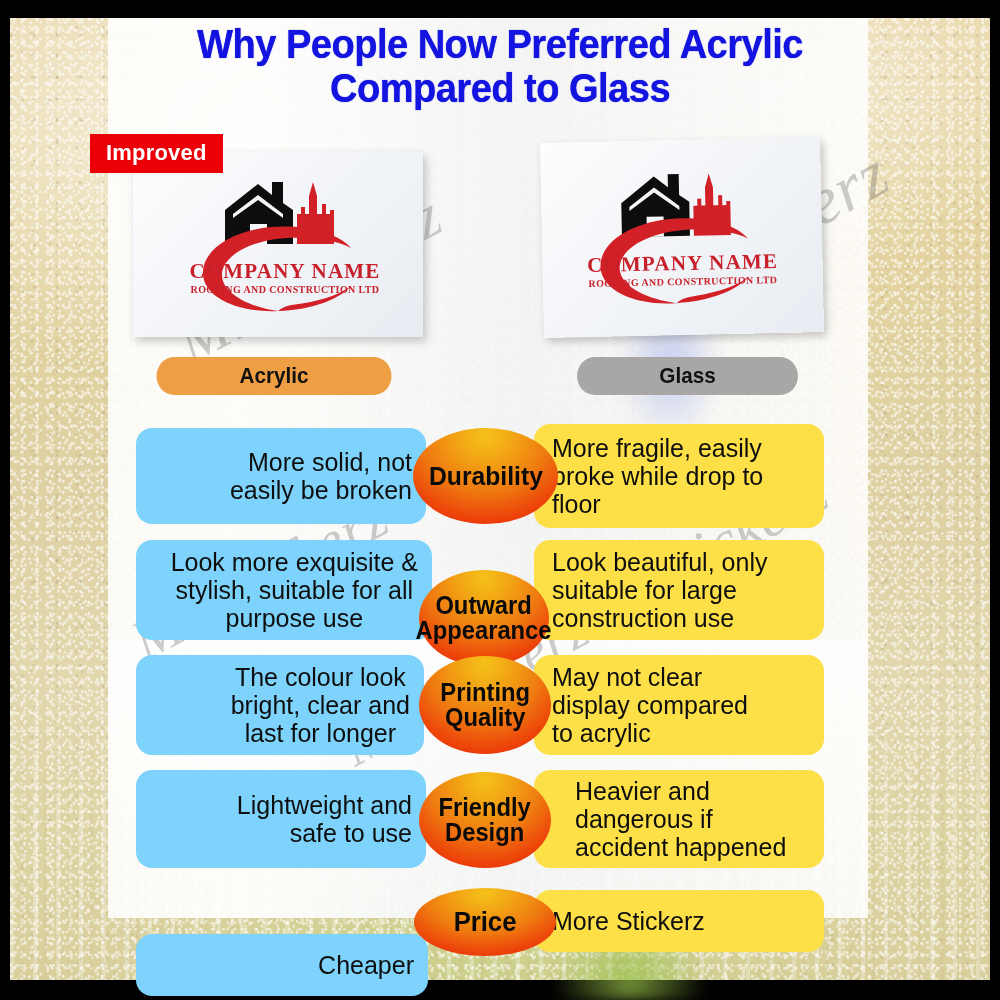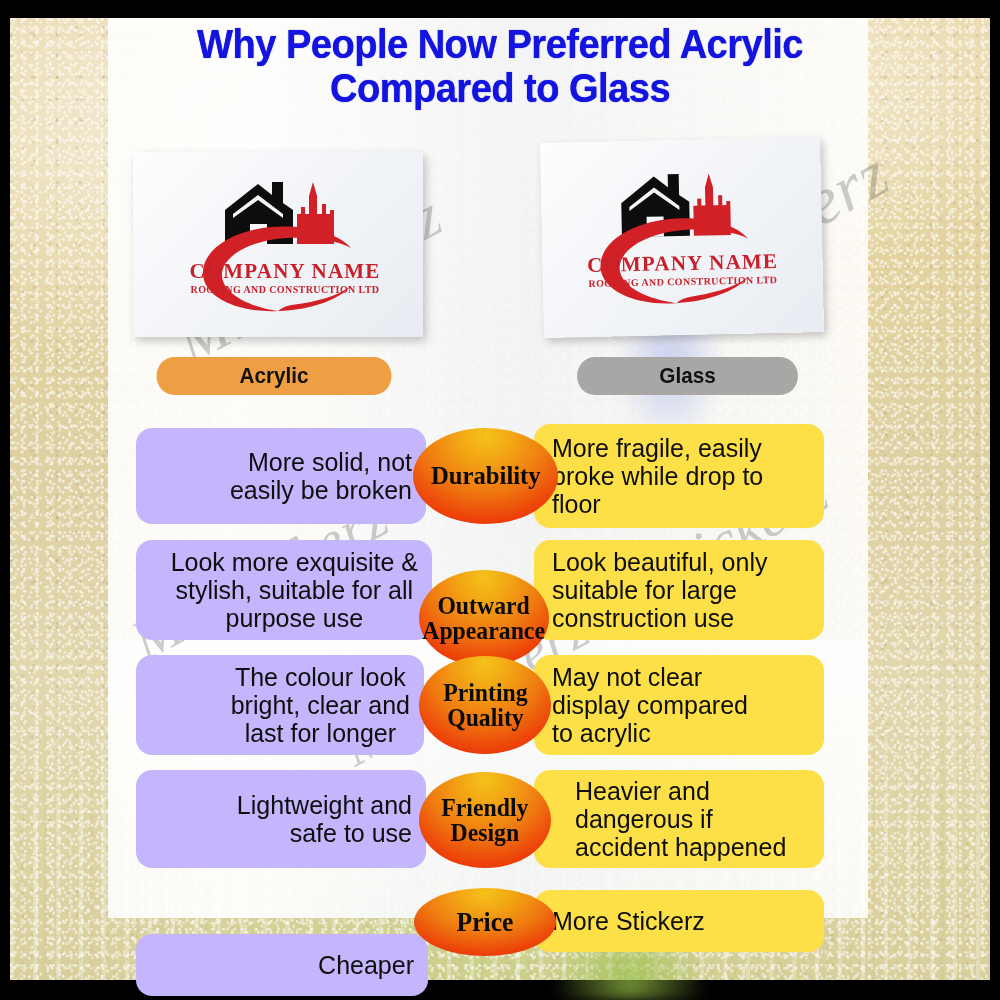--- a/index.html
+++ b/index.html
@@ -141,37 +141,36 @@
   .hpill.glass{left:570px;top:357px;width:235px;background:#a9a6a6;}
 
   
   .row{position:absolute;left:0;width:1000px;}
   .bar{
     position:absolute;border-radius:16px;
     display:flex;align-items:center;
     font-size:25px;color:#0e0e0e;line-height:1.12;
   }
   .bar.left{
-    left:136px;background:#c4b5fd;
+    left:136px;background:#7dd3fc;
     justify-content:flex-end;text-align:right;
     padding-right:14px;box-sizing:border-box;
   }
   .bar.right{
     left:534px;background:#fde047;
     justify-content:flex-start;text-align:left;
     padding-left:18px;box-sizing:border-box;
   }
   .badge{
     position:absolute;
     border-radius:50%;
     background:radial-gradient(ellipse 90% 120% at 50% 8%,
         #f5c21a 0%, #f2a414 22%, #ef7a10 48%, #ec3c09 76%, #ea1405 100%);
     display:flex;align-items:center;justify-content:center;
     z-index:5;
-    font-family:Liberation Serif, serif;
   }
   .badge span{
     font-weight:bold;color:#0a0a0a;text-align:center;
     line-height:1.0;white-space:pre-line;
     transform:scaleX(.95);
   }
 </style>
 </head>
 <body>
 
@@ -231,20 +230,21 @@
                  C60 150 94 165 133 163 C105 159 78 146 77 128
                  C76 108 106 92 142 90 C170 89 194 93 206 100 Z" fill="#d22027"></path>
         <path d="M133 163 C166 162 194 152 207 137 C197 146 176 153 153 156
                  C146 157 139 158 133 163 Z" fill="#d22027"></path>
         <text x="140" y="130" text-anchor="middle" fill="#c8202a" font-family="'Liberation Serif', serif" font-weight="bold" font-size="21" letter-spacing="1.2">COMPANY NAME</text>
         <text x="140" y="145" text-anchor="middle" fill="#c8202a" font-family="'Liberation Serif', serif" font-weight="bold" font-size="10" letter-spacing="0.4">ROOFING AND CONSTRUCTION LTD</text>
       </svg>
     </div>
   </div>
 
+  <div class="improved">Improved</div>
 
   <div class="hpill acrylic">
     <span>Acrylic</span>
   </div>
   <div class="hpill glass">
     <span>Glass</span>
   </div>
 
   <div class="row">
     <div class="bar left" style="top:428px;width:290px;height:96px;">

